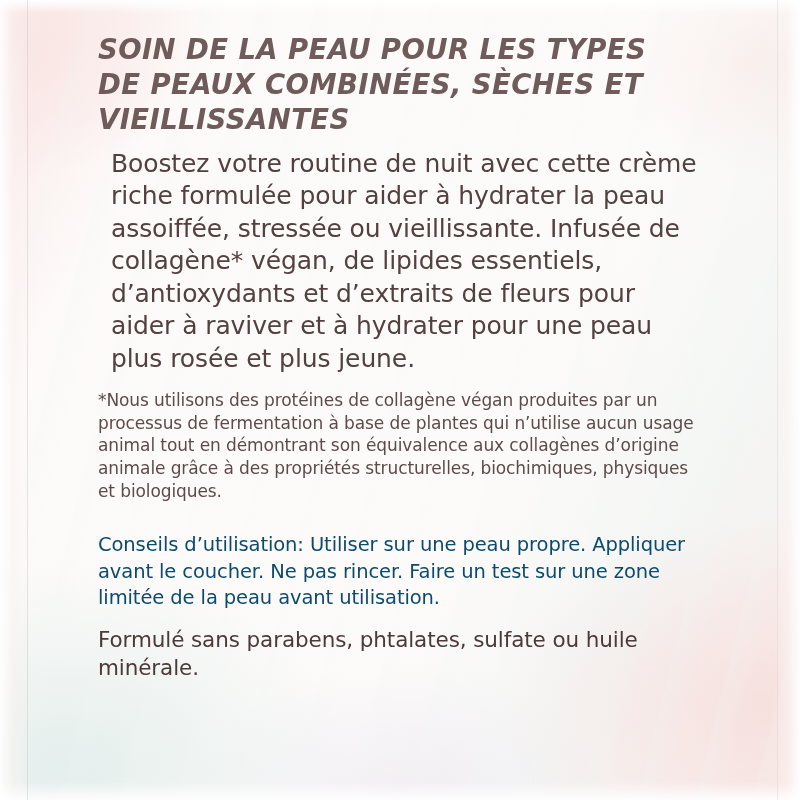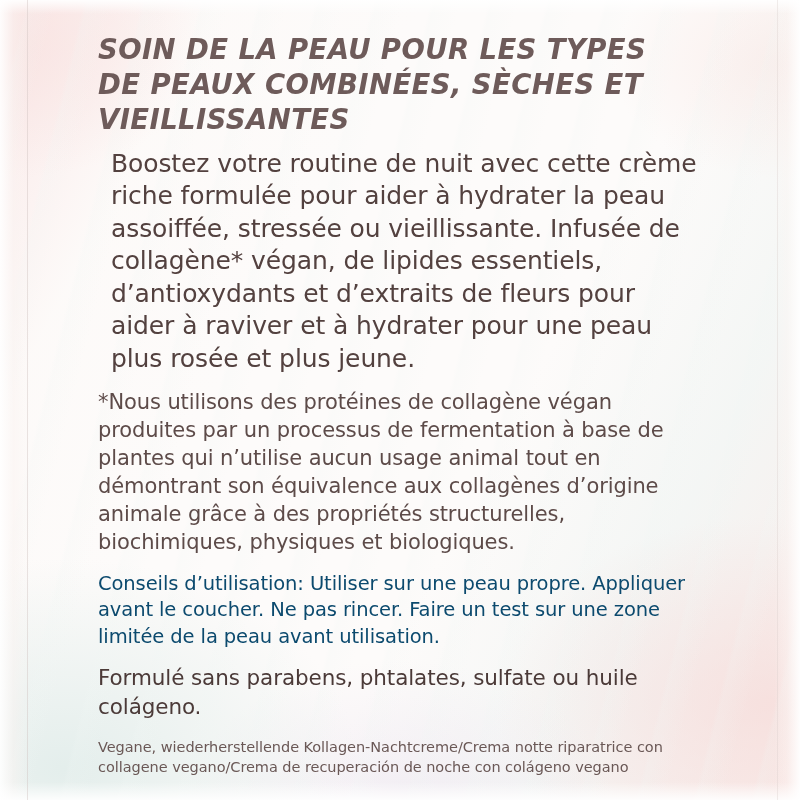--- a/index.html
+++ b/index.html
@@ -113,24 +113,24 @@
     font-family: "DejaVu Sans", sans-serif;
     font-size: 25px;
     line-height: 1.3;
     color: #53413f;
     margin: 0 0 14px 13px;
     letter-spacing: -0.1px;
   }
 
   .footnote {
     font-family: "DejaVu Sans", sans-serif;
-    font-size: 21px;
+    font-size: 17px;
     line-height: 1.33;
     color: #5d4b49;
-    margin: 0 0 14px 0;
+    margin: 0 0 30px 0;
     letter-spacing: -0.1px;
   }
 
   .usage {
     font-family: "DejaVu Sans", sans-serif;
     font-size: 19.5px;
     line-height: 1.36;
     color: #0c4a6e;
     margin: 0 0 14px 0;
     letter-spacing: -0.1px;
@@ -173,18 +173,17 @@
   <div class="content">
 
     <h1 class="heading">SOIN DE LA PEAU POUR LES TYPES DE PEAUX COMBINÉES, SÈCHES ET VIEILLISSANTES</h1>
 
     <p class="lede">Boostez votre routine de nuit avec cette crème riche formulée pour aider à hydrater la peau assoiffée, stressée ou vieillissante. Infusée de collagène* végan, de lipides essentiels, d’antioxydants et d’extraits de fleurs pour aider à raviver et à hydrater pour une peau plus rosée et plus jeune.</p>
 
     <p class="footnote">*Nous utilisons des protéines de collagène végan produites par un processus de fermentation à base de plantes qui n’utilise aucun usage animal tout en démontrant son équivalence aux collagènes d’origine animale grâce à des propriétés structurelles, biochimiques, physiques et biologiques.</p>
 
     <p class="usage">Conseils d’utilisation: Utiliser sur une peau propre. Appliquer avant le coucher. Ne pas rincer. Faire un test sur une zone limitée de la peau avant utilisation.</p>
 
-    <p class="claims">Formulé sans parabens, phtalates, sulfate ou huile colágeno.</p>
+    <p class="claims">Formulé sans parabens, phtalates, sulfate ou huile minérale.</p>
 
-    <p class="multilang">Vegane, wiederherstellende Kollagen-Nachtcreme/Crema notte riparatrice con collagene vegano/Crema de recuperación de noche con colágeno vegano</p>
 
   </div>
 </div>
 
 </body></html>

